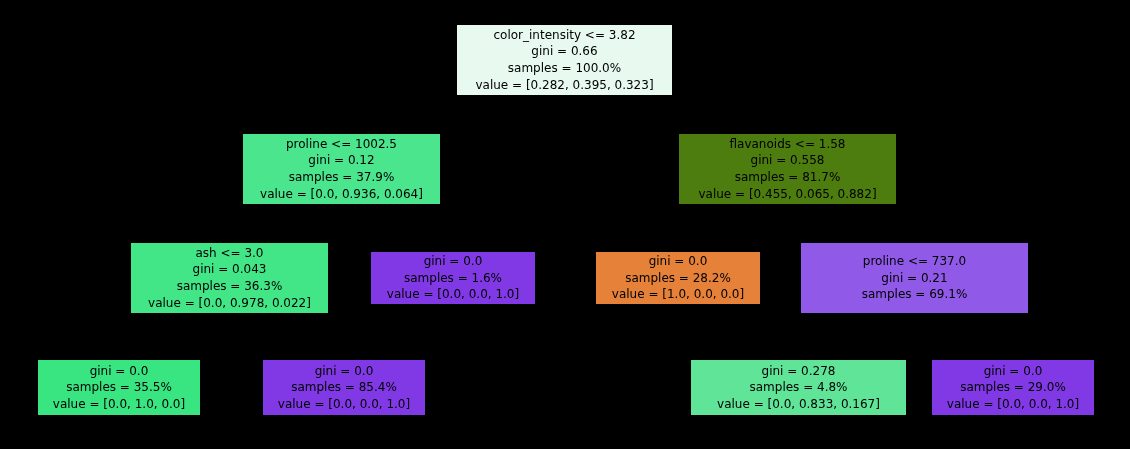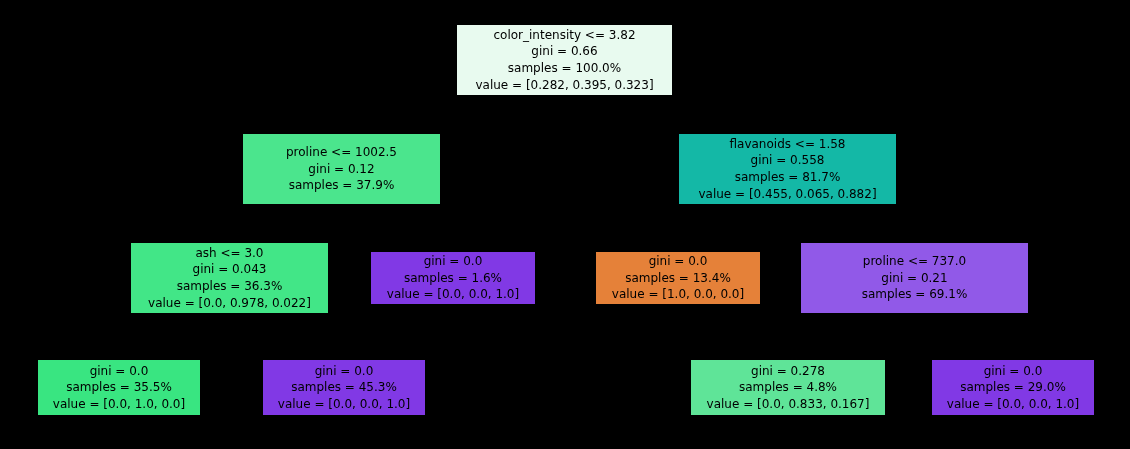--- a/index.html
+++ b/index.html
@@ -41,59 +41,60 @@
     <div class="tree-node" style="left: 457px; top: 25px; width: 215px; height: 70px; background: rgb(232, 250, 239); color: rgb(0, 0, 0);">
       <span class="node-line">color_intensity &lt;= 3.82</span>
       <span class="node-line">gini = 0.66</span>
       <span class="node-line">samples = 100.0%</span>
       <span class="node-line">value = [0.282, 0.395, 0.323]</span>
     </div>
     <div class="tree-node" style="left: 243px; top: 134px; width: 197px; height: 70px; background: rgb(75, 229, 141); color: #000000;">
       <span class="node-line">proline &lt;= 1002.5</span>
       <span class="node-line">gini = 0.12</span>
       <span class="node-line">samples = 37.9%</span>
+      <span class="node-line">value = [0.0, 0.936, 0.064]</span>
     </div>
-    <div class="tree-node" style="left: 679px; top: 134px; width: 217px; height: 70px; background: #14b8a6; color: rgb(0, 0, 0);">
+    <div class="tree-node" style="left: 679px; top: 134px; width: 217px; height: 70px; background: #4d7c0f; color: rgb(0, 0, 0);">
       <span class="node-line">flavanoids &lt;= 1.58</span>
       <span class="node-line">gini = 0.558</span>
       <span class="node-line">samples = 81.7%</span>
       <span class="node-line">value = [0.455, 0.065, 0.882]</span>
     </div>
     <div class="tree-node" style="left: 131px; top: 243px; width: 197px; height: 70px; background: rgb(66, 230, 135); color: rgb(0, 0, 0);">
       <span class="node-line">ash &lt;= 3.0</span>
       <span class="node-line">gini = 0.043</span>
       <span class="node-line">samples = 36.3%</span>
       <span class="node-line">value = [0.0, 0.978, 0.022]</span>
     </div>
     <div class="tree-node" style="left: 371px; top: 252px; width: 164px; height: 52px; background: rgb(129, 57, 229); color: rgb(0, 0, 0);">
       <span class="node-line">gini = 0.0</span>
       <span class="node-line">samples = 1.6%</span>
       <span class="node-line">value = [0.0, 0.0, 1.0]</span>
     </div>
     <div class="tree-node" style="left: 596px; top: 252px; width: 164px; height: 52px; background: rgb(229, 129, 57); color: rgb(0, 0, 0);">
       <span class="node-line">gini = 0.0</span>
-      <span class="node-line">samples = 13.4%</span>
+      <span class="node-line">samples = 28.2%</span>
       <span class="node-line">value = [1.0, 0.0, 0.0]</span>
     </div>
     <div class="tree-node" style="left: 801px; top: 243px; width: 227px; height: 70px; background: rgb(145, 89, 232); color: rgb(0, 0, 0);">
       <span class="node-line">proline &lt;= 737.0</span>
       <span class="node-line">gini = 0.21</span>
       <span class="node-line">samples = 69.1%</span>
     </div>
     <div class="tree-node" style="left: 38px; top: 360px; width: 162px; height: 55px; background: rgb(57, 229, 129); color: rgb(0, 0, 0);">
       <span class="node-line">gini = 0.0</span>
       <span class="node-line">samples = 35.5%</span>
       <span class="node-line">value = [0.0, 1.0, 0.0]</span>
     </div>
     <div class="tree-node" style="left: 263px; top: 360px; width: 162px; height: 55px; background: rgb(129, 57, 229); color: rgb(0, 0, 0);">
       <span class="node-line">gini = 0.0</span>
-      <span class="node-line">samples = 45.3%</span>
+      <span class="node-line">samples = 85.4%</span>
       <span class="node-line">value = [0.0, 0.0, 1.0]</span>
     </div>
-    <div class="tree-node" style="left: 691px; top: 360px; width: 194px; height: 55px; background: rgb(95, 228, 152); color: rgb(0, 0, 0);">
+    <div class="tree-node" style="left: 691px; top: 360px; width: 215px; height: 55px; background: rgb(95, 228, 152); color: rgb(0, 0, 0);">
       <span class="node-line">gini = 0.278</span>
       <span class="node-line">samples = 4.8%</span>
       <span class="node-line">value = [0.0, 0.833, 0.167]</span>
     </div>
     <div class="tree-node" style="left: 932px; top: 360px; width: 162px; height: 55px; background: rgb(129, 57, 229); color: rgb(0, 0, 0);">
       <span class="node-line">gini = 0.0</span>
       <span class="node-line">samples = 29.0%</span>
       <span class="node-line">value = [0.0, 0.0, 1.0]</span>
     </div>
   </div>

